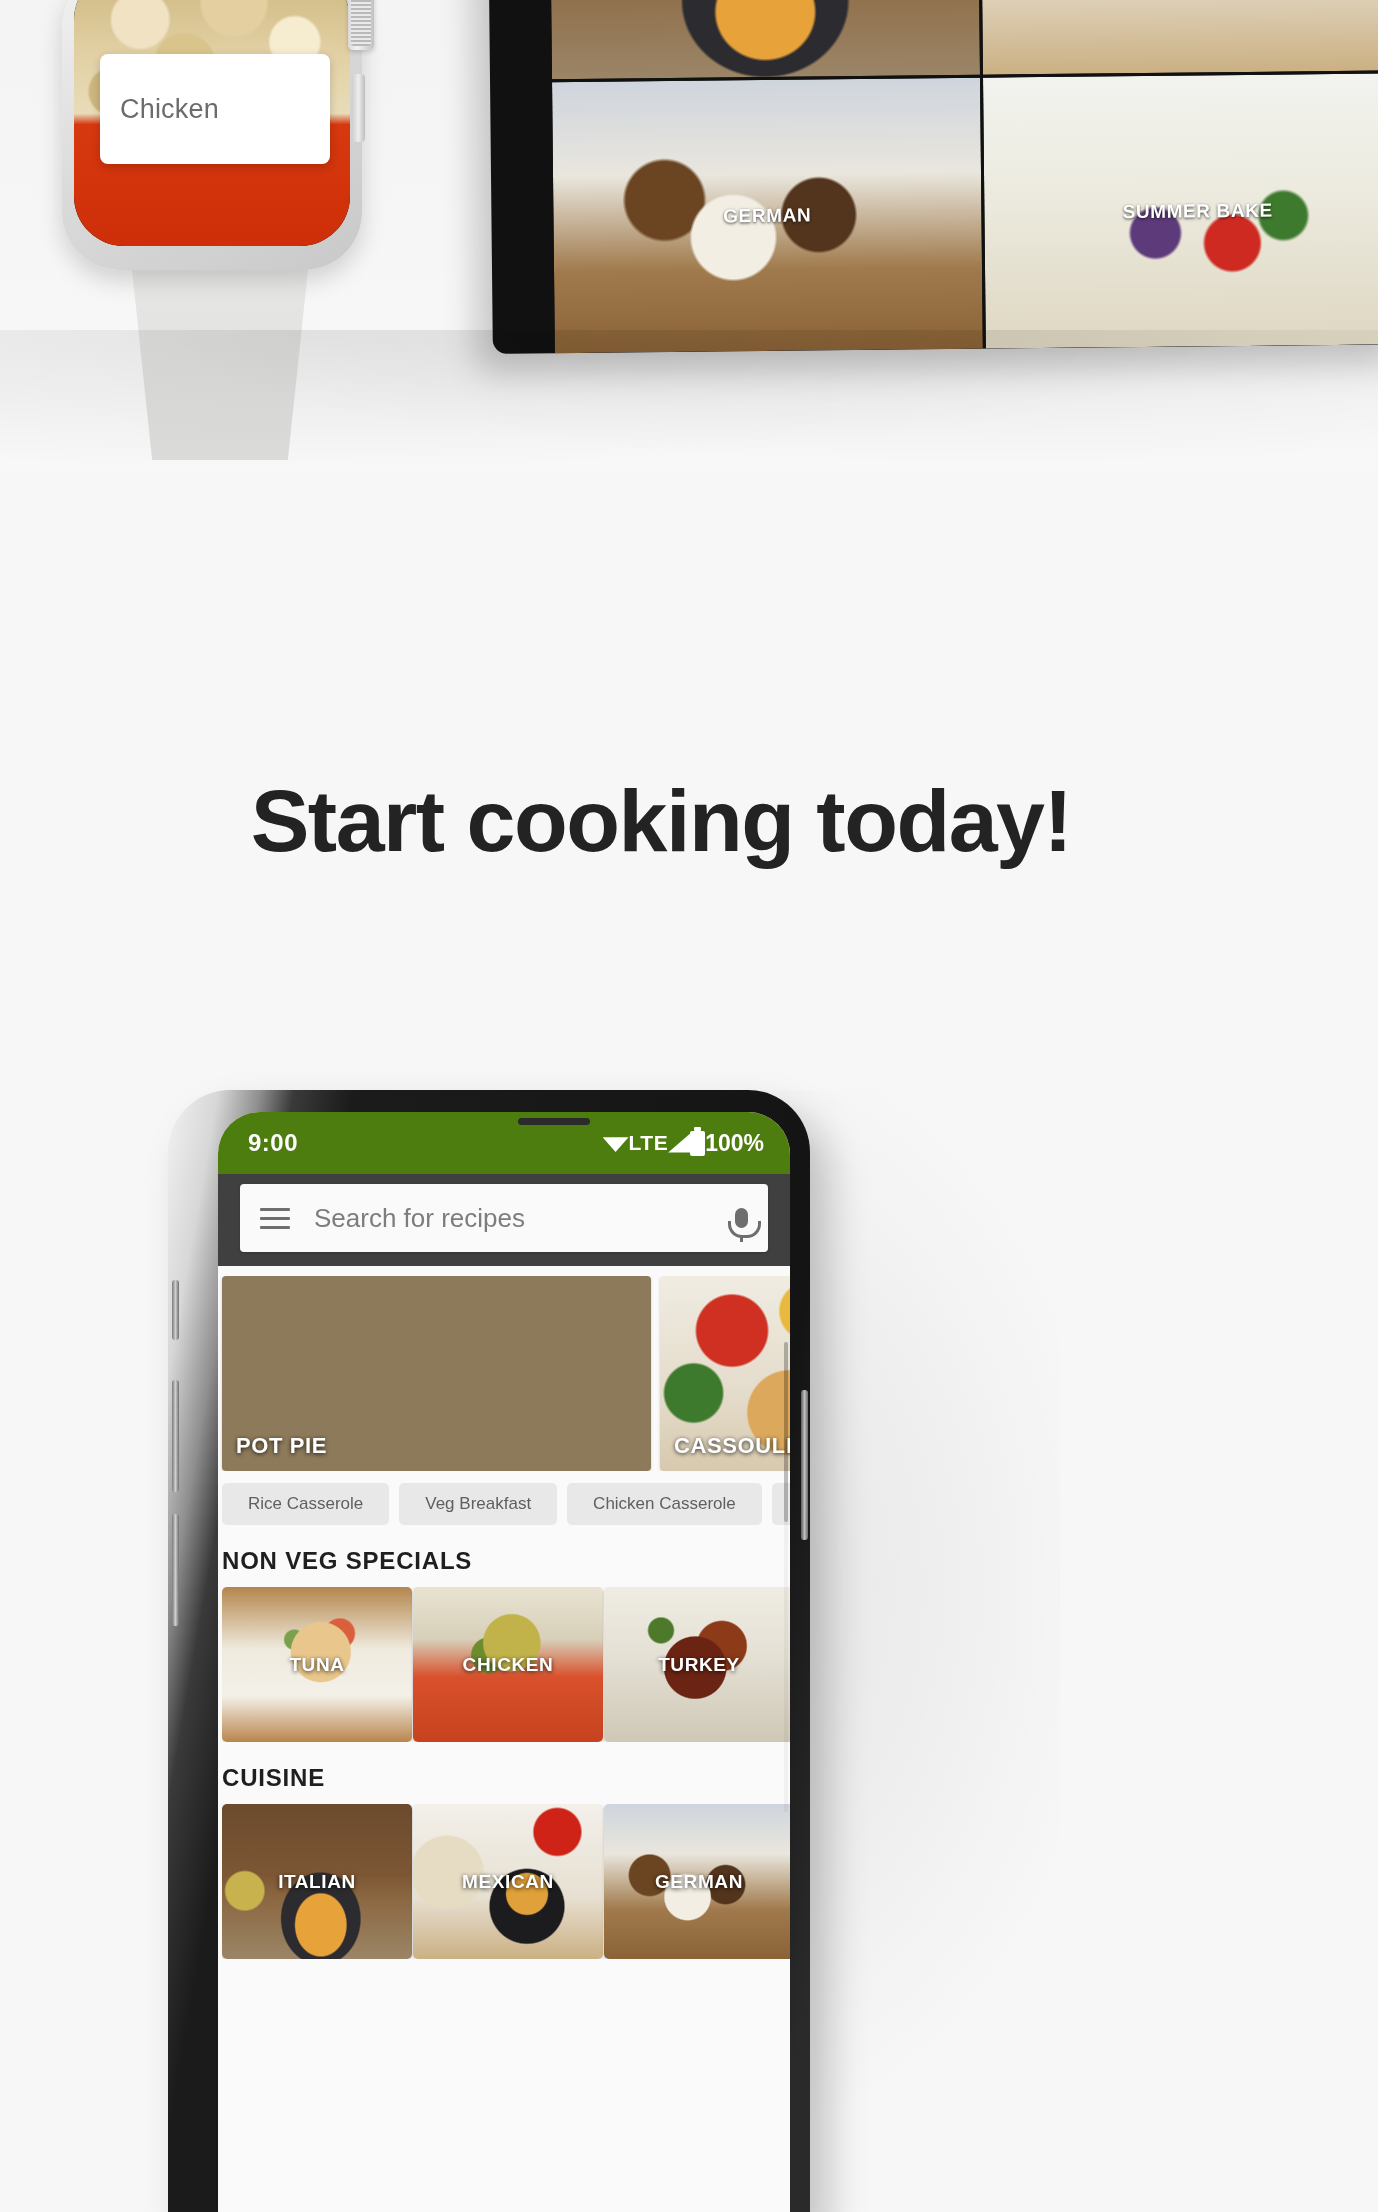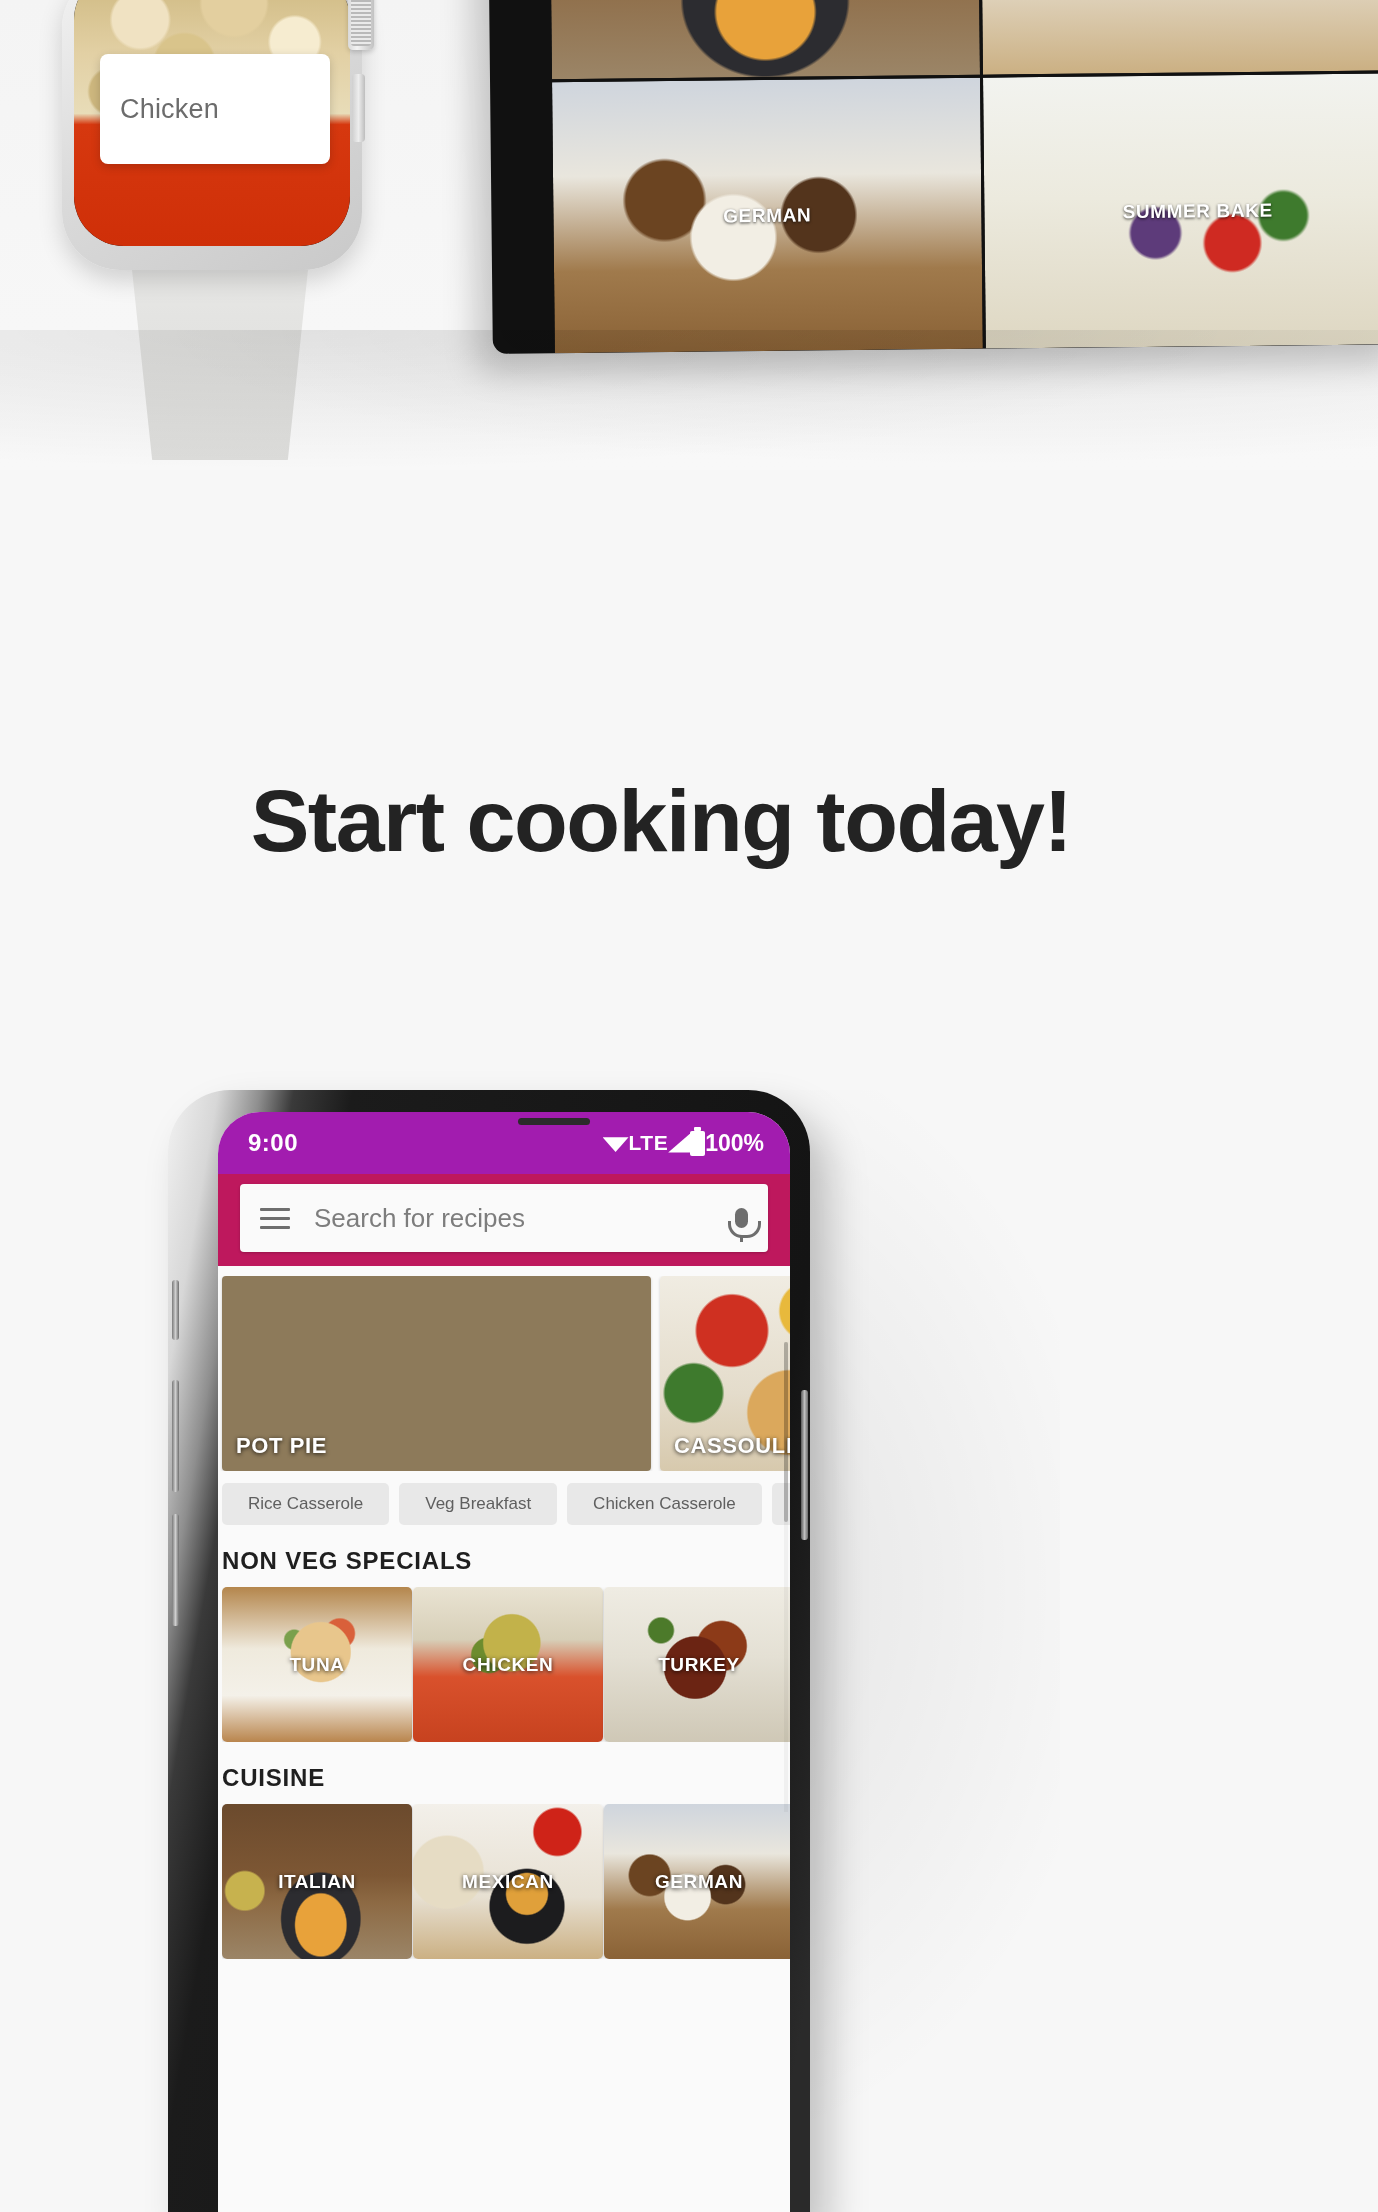--- a/index.html
+++ b/index.html
@@ -235,21 +235,21 @@
     position: absolute;
     right: 2px; top: 300px;
     width: 7px; height: 150px;
     background: linear-gradient(90deg,#5a5a5a,#bfbfbf,#6a6a6a);
     border-radius: 3px;
   }
 
   
   .status-bar {
     height: 62px;
-    background: #a21caf;
+    background: #4d7c0f;
     display: flex;
     align-items: center;
     justify-content: space-between;
     padding: 0 26px 0 30px;
     color: #fff;
   }
   .status-time { font-size: 24px; font-weight: bold; letter-spacing: .5px; }
   .status-right { display: flex; align-items: center; gap: 0; }
   .ico-wifi {
     width: 26px; height: 18px;
@@ -272,21 +272,21 @@
   .ico-battery::before {
     content:"";
     position:absolute; left: 4px; top: -4px;
     width: 7px; height: 4px;
     background:#fff; border-radius:1px;
   }
   .status-batt { font-size: 23px; font-weight: bold; }
 
   
   .search-region {
-    background: #be185d;
+    background: #404040;
     padding: 10px 22px 14px 22px;
   }
   .search-bar {
     height: 68px;
     background: #fafafa;
     border-radius: 4px;
     display: flex;
     align-items: center;
     padding: 0 20px;
     box-shadow: 0 1px 3px rgba(0,0,0,.22);

